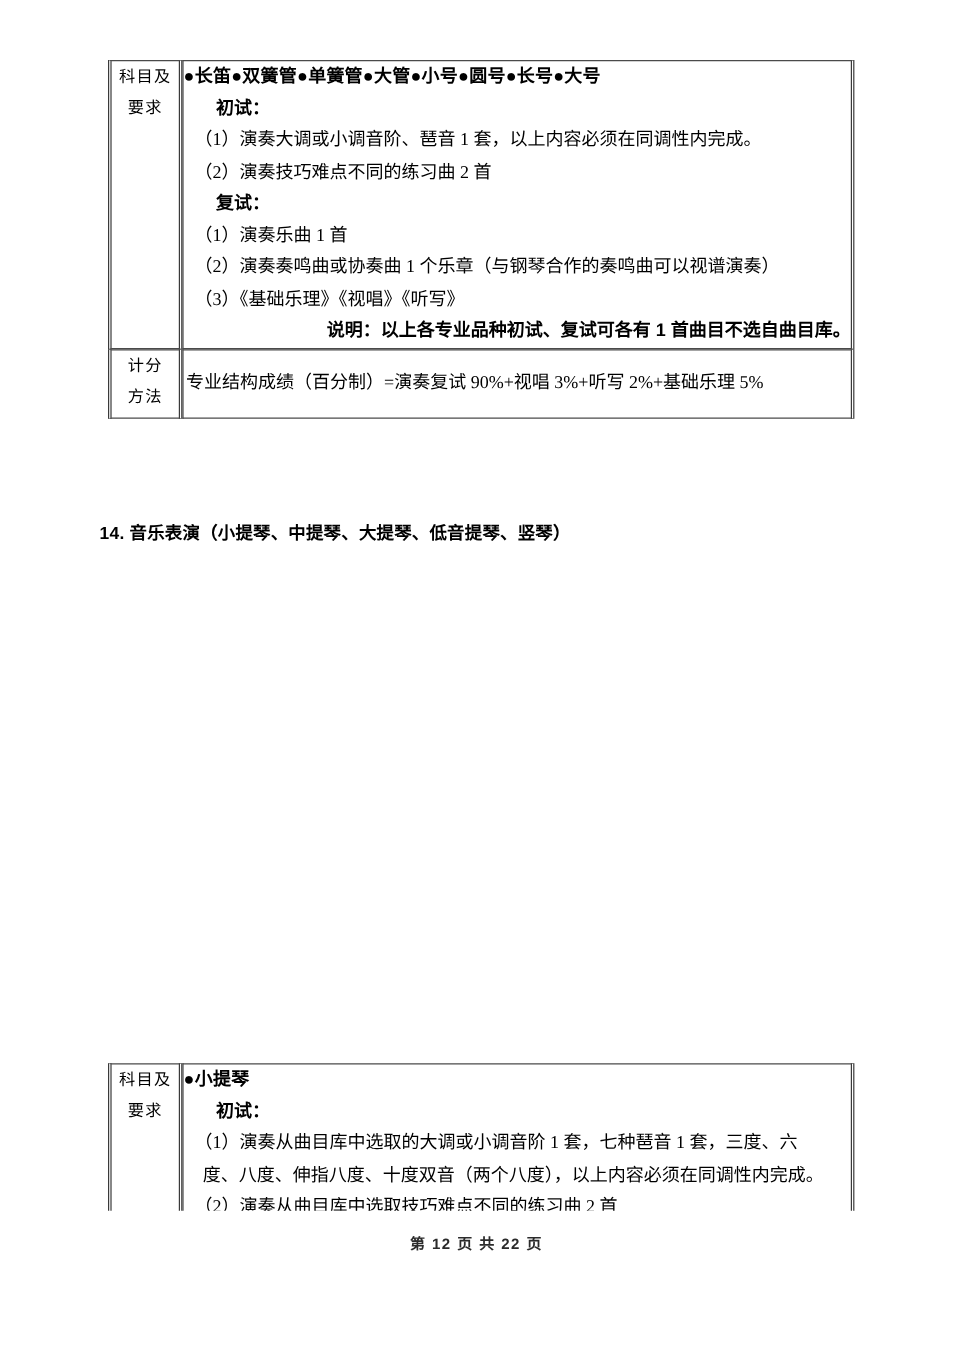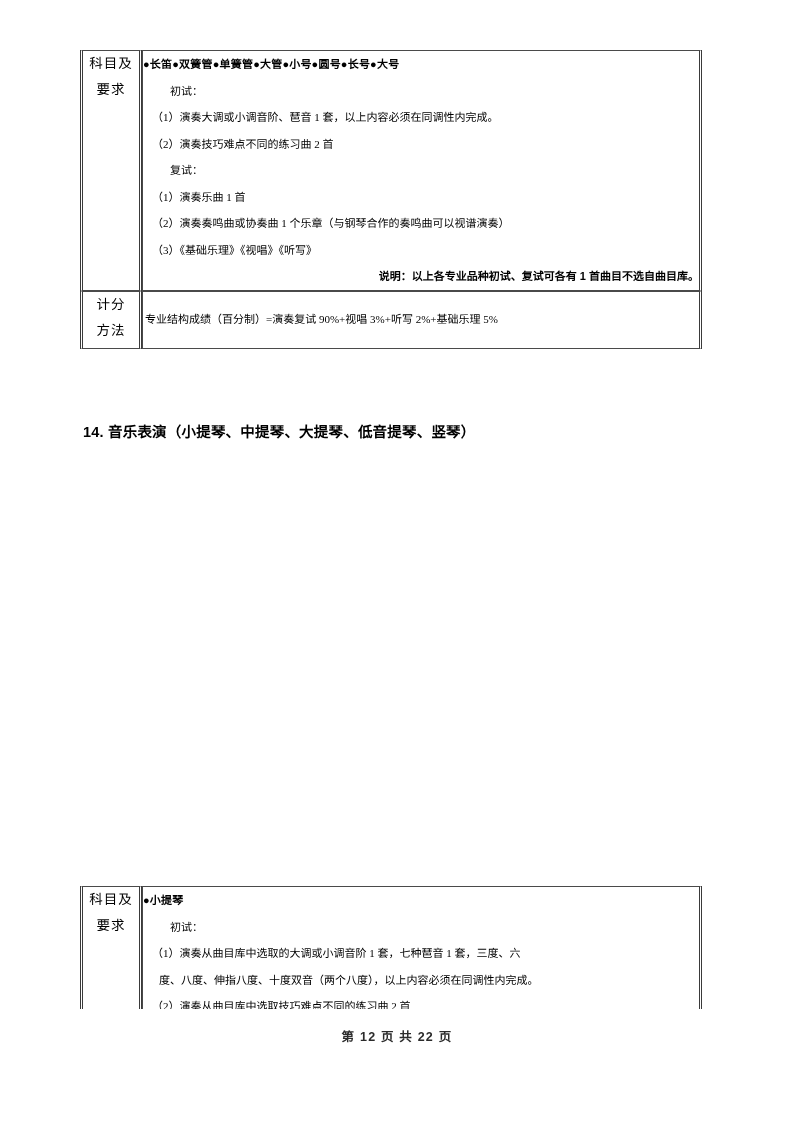--- a/index.html
+++ b/index.html
@@ -21,21 +21,21 @@
     position: absolute;
     left: 0; top: 0;
     width: 794px;
     height: 1123px;
     overflow: hidden;
   }
 
   
   .doc-table {
     position: absolute;
-    left: 80px;
+    left: 90px;
     width: 622px;
     border-collapse: separate;
     border-spacing: 0;
     table-layout: fixed;
   }
 
   .doc-table td {
     vertical-align: top;
     padding: 0;
   }
@@ -61,32 +61,32 @@
     border-bottom: 1px solid #4a4a4a;
     border-left: 1px solid #4a4a4a;
     padding: 4px 6px 6px 6px;
     font-size: 13.5px;
     line-height: 26.5px;
   }
 
   
   .ln {
     margin: 0;
-    font-size: 11px;
+    font-size: 15px;
     line-height: 26.5px;
     white-space: nowrap;
   }
 
   .bullet-head {
     font-weight: bold;
     font-family: "Liberation Sans", "DejaVu Sans", sans-serif;
     letter-spacing: 0.2px;
   }
   .stage {
-    font-weight: normal;
+    font-weight: bold;
     font-family: "Liberation Sans", "DejaVu Sans", sans-serif;
     padding-left: 27px;
   }
   .item {
     padding-left: 9px;
     text-indent: 0;
   }
   .item-cont {
     padding-left: 16px;
   }
@@ -122,21 +122,21 @@
     text-align: center;
     font-family: Liberation Sans, sans-serif;
     font-size: 12.5px;
     font-weight: bold;
     letter-spacing: 1.2px;
     color: #2b2b2b;
   }
 
   
   #table-brass { top: 50px; }
-  #heading-strings { top: 421px; }
+  #heading-strings { top: 434px; }
   #table-strings { top: 443px; }
   #footer { top: 1026px; }
 
   
   #table-strings .cell-label,
   #table-strings .cell-body { border-bottom: 1px solid #4a4a4a; }
 
   .clip-wrap {
     position: absolute;
     left: 0; top: 443px;

